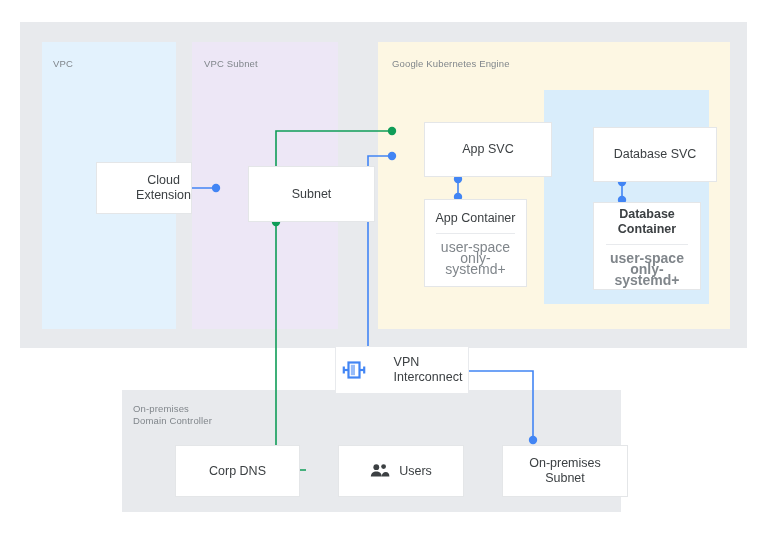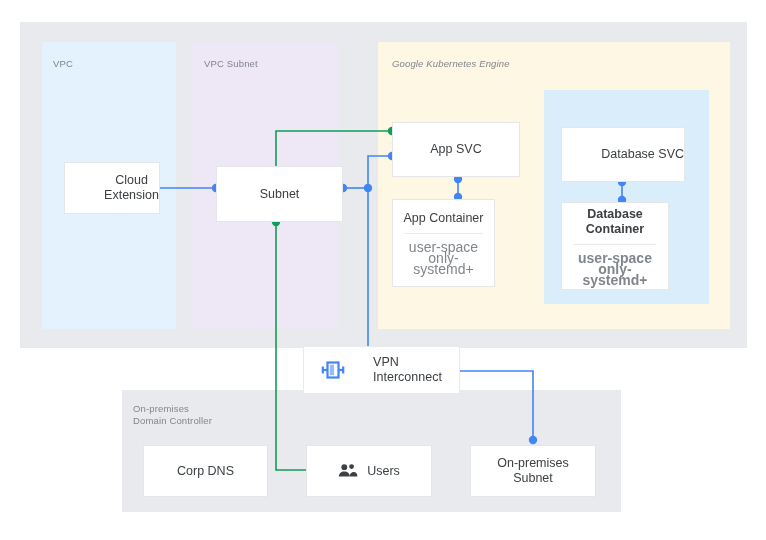--- a/index.html
+++ b/index.html
@@ -38,20 +38,21 @@
   .node {
     position: absolute;
     box-sizing: border-box;
     background: #ffffff;
     border: 1px solid #e4e6e8;
     display: flex;
     flex-direction: column;
     align-items: center;
     justify-content: center;
     text-align: center;
+    margin-left: 32px;
   }
   .node-title {
     font-size: 12.5px;
     color: #3c4043;
     line-height: 15px;
     white-space: pre-line;
   }
   .node-sub {
     font-size: 14px;
     color: #80868b;
@@ -86,21 +87,21 @@
 
   <div class="panel outer-panel" style="left:20px; top:22px; width:727px; height:326px;"></div>
 
   <div class="panel" style="left:42px; top:42px; width:134px; height:287px; background:#e3f2fd;"></div>
   <div class="zone-label" style="left:53px; top:58px; width:120px;">VPC</div>
 
   <div class="panel" style="left:192px; top:42px; width:146px; height:287px; background:#ede7f6;"></div>
   <div class="zone-label" style="left:204px; top:58px; width:130px;">VPC Subnet</div>
 
   <div class="panel" style="left:378px; top:42px; width:352px; height:287px; background:#fdf7e3;"></div>
-  <div class="zone-label" style="left:392px; top:58px; width:250px;font-style:italic;">Google Kubernetes Engine</div>
+  <div class="zone-label" style="left:392px; top:58px; width:250px;">Google Kubernetes Engine</div>
 
   <div class="panel" style="left:544px; top:90px; width:165px; height:214px; background:#d9edfb;"></div>
 
   <div class="panel outer-panel" style="left:122px; top:390px; width:499px; height:122px;"></div>
   <div class="zone-label" style="left:133px; top:403px; width:180px;">On-premises
 Domain Controller</div>
 
   <svg class="svg-layer" viewBox="0 0 766 540">
 
     <g>
@@ -160,32 +161,32 @@
   <div class="node" style="left:392px; top:122px; width:128px; height:55px;">
     <span class="node-title">App SVC</span>
   </div>
 
   <div class="node" style="left:392px; top:199px; width:103px; height:88px;">
     <span class="node-title">App Container</span>
     <span class="node-sub">user-space only-
 systemd+</span>
   </div>
 
-  <div class="node" style="left:561px; top:127px; width:124px; height:55px;align-items:flex-end;">
+  <div class="node" style="left:561px; top:127px; width:124px; height:55px;">
     <span class="node-title">Database SVC</span>
   </div>
 
   <div class="node" style="left:561px; top:202px; width:108px; height:88px;font-weight:bold;">
     <span class="node-title">Database
 Container</span>
     <span class="node-sub">user-space only-
 systemd+</span>
   </div>
 
-  <div class="node node-row" style="left:303px; top:346px; width:157px; height:48px; border-color:#e8eaed;gap:28px;">
+  <div class="node node-row" style="left:303px; top:346px; width:134px; height:48px; border-color:#e8eaed;gap:28px;">
     <span class="icon-slot">
       <svg width="24" height="22" viewBox="0 0 24 22">
         <rect x="6.5" y="3.5" width="11" height="15" fill="none" stroke="#4285f4" stroke-width="2.2"></rect>
         <rect x="8.8" y="5.8" width="4.2" height="10.4" fill="#4285f4" opacity="0.55"></rect>
         <line x1="1.5" y1="11" x2="6.5" y2="11" stroke="#4285f4" stroke-width="2.2"></line>
         <line x1="17.5" y1="11" x2="22.5" y2="11" stroke="#4285f4" stroke-width="2.2"></line>
         <line x1="1.8" y1="7.5" x2="1.8" y2="14.5" stroke="#4285f4" stroke-width="2.2"></line>
         <line x1="22.2" y1="7.5" x2="22.2" y2="14.5" stroke="#4285f4" stroke-width="2.2"></line>
       </svg>
     </span>

